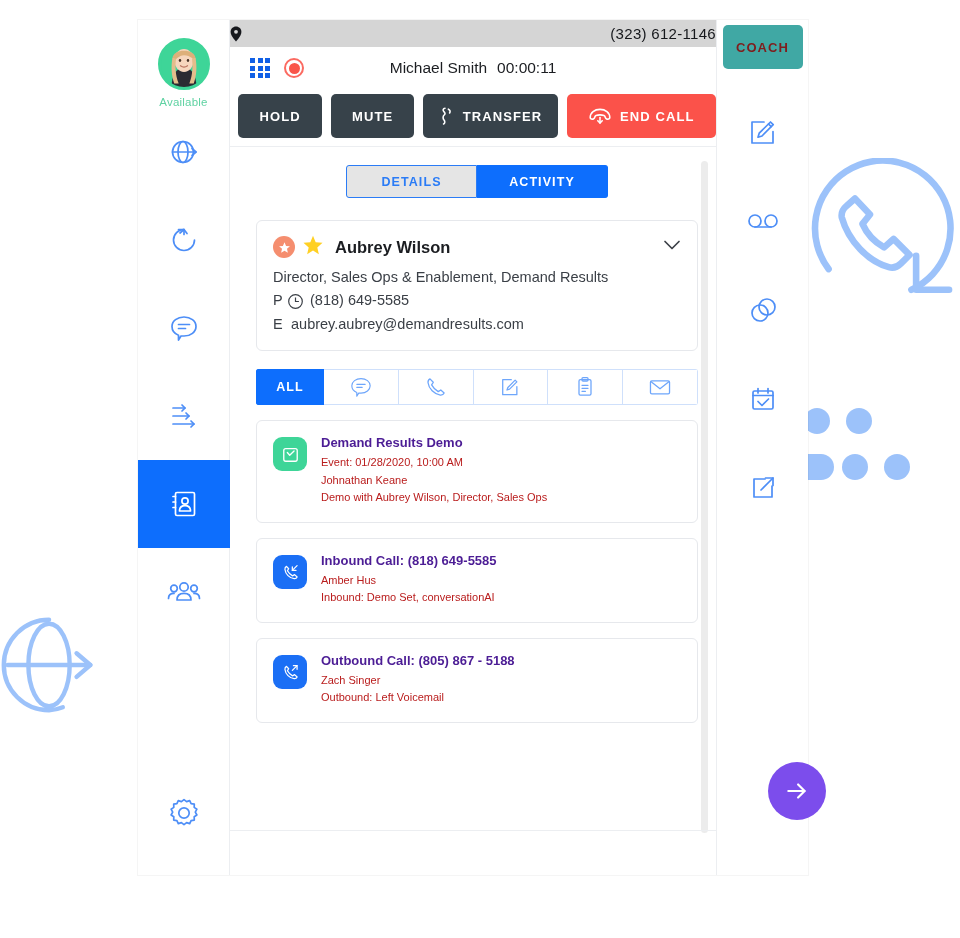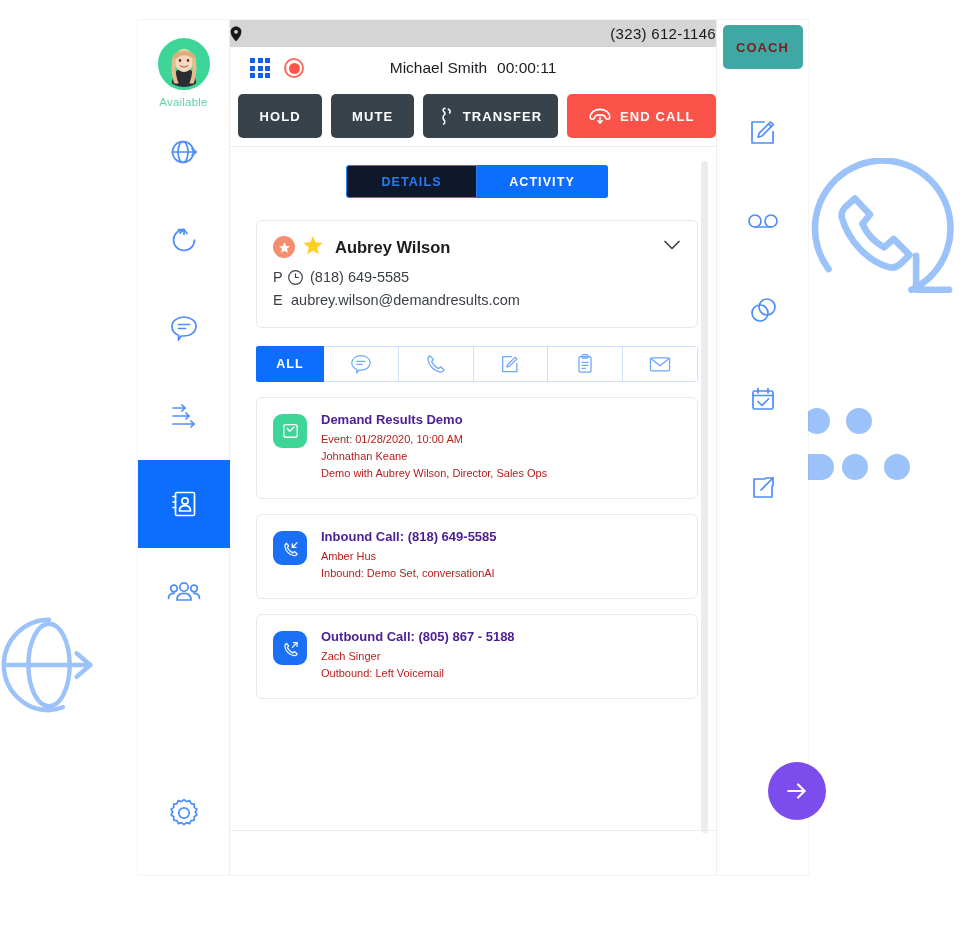--- a/index.html
+++ b/index.html
@@ -107,21 +107,21 @@
   #content-area { flex: 1 1 auto; position: relative; overflow: hidden;
     border-top: 1px solid #eceef1; }
   #scroll-pane { position: absolute; inset: 0 0 44px 0; padding: 18px 18px 0 26px; }
 
   
   #tabs { display: flex; justify-content: center; margin-bottom: 22px; }
   #tabs-inner { display: flex; }
   .tab {
     width: 131px; height: 33px; display: flex; align-items: center; justify-content: center;
     font-size: 12.5px; letter-spacing: 1.1px; font-weight: 600; cursor: pointer;
-    border: 1px solid #2b7cf6; color: #2b7cf6; background: #0f172a;
+    border: 1px solid #2b7cf6; color: #2b7cf6; background: #e5e5e5;
   }
   .tab:first-child { border-radius: 3px 0 0 3px; }
   .tab:last-child { border-radius: 0 3px 3px 0; border-left: none; }
   .tab.active { background: #0d6efd; color: #ffffff; border-color: #0d6efd; }
 
   
   #contact-card {
     border: 1px solid #e6e8ec; border-radius: 6px; background: #fff;
     padding: 13px 16px 14px 16px; margin-bottom: 18px; position: relative;
   }
@@ -381,33 +381,34 @@
                     <path d="M12 2.5 L14.9 9.1 L22 9.8 L16.6 14.5 L18.2 21.5 L12 17.8 L5.8 21.5 L7.4 14.5 L2 9.8 L9.1 9.1 Z"></path>
                   </svg>
               </div>
               <div id="gold-star">
                 <svg width="22" height="22" viewBox="0 0 24 24">
                     <path d="M12 2 L14.9 8.9 L22.4 9.6 L16.7 14.6 L18.4 22 L12 18 L5.6 22 L7.3 14.6 L1.6 9.6 L9.1 8.9 Z"></path>
                   </svg>
               </div>
               <div id="contact-name">Aubrey Wilson</div>
             </div>
+            <div class="contact-line">Director, Sales Ops &amp; Enablement, Demand Results</div>
             <div class="contact-line">
               <span class="tag">P</span>
               <span class="clock-ico">
                 <svg width="17" height="17" viewBox="0 0 20 20">
                     <circle cx="10" cy="10" r="8"></circle>
                     <path d="M10 5.2 L10 10 L14 10"></path>
                   </svg>
               </span>
               <span>(818) 649-5585</span>
             </div>
             <div class="contact-line">
               <span class="tag">E</span>
-              <span style="margin-left:4px;">aubrey.wilson@demandresults.com</span>
+              <span style="margin-left:4px;">aubrey.aubrey@demandresults.com</span>
             </div>
           </div>
 
           <div id="filter-bar">
             <div class="filter-btn active">ALL</div>
             <div class="filter-btn">
               <svg width="26" height="26" viewBox="0 0 34 34">
                 <path d="M5 15.5 C5 10 10.4 6 17 6 C23.6 6 29 10 29 15.5 C29 21 23.6 25 17 25 L14 25 L11.5 29 L11.5 24.2 C7.6 22.8 5 19.5 5 15.5 Z"></path>
                 <line x1="11.5" y1="13.5" x2="22.5" y2="13.5"></line>
                   <line x1="11.5" y1="17.5" x2="18.5" y2="17.5"></line>

